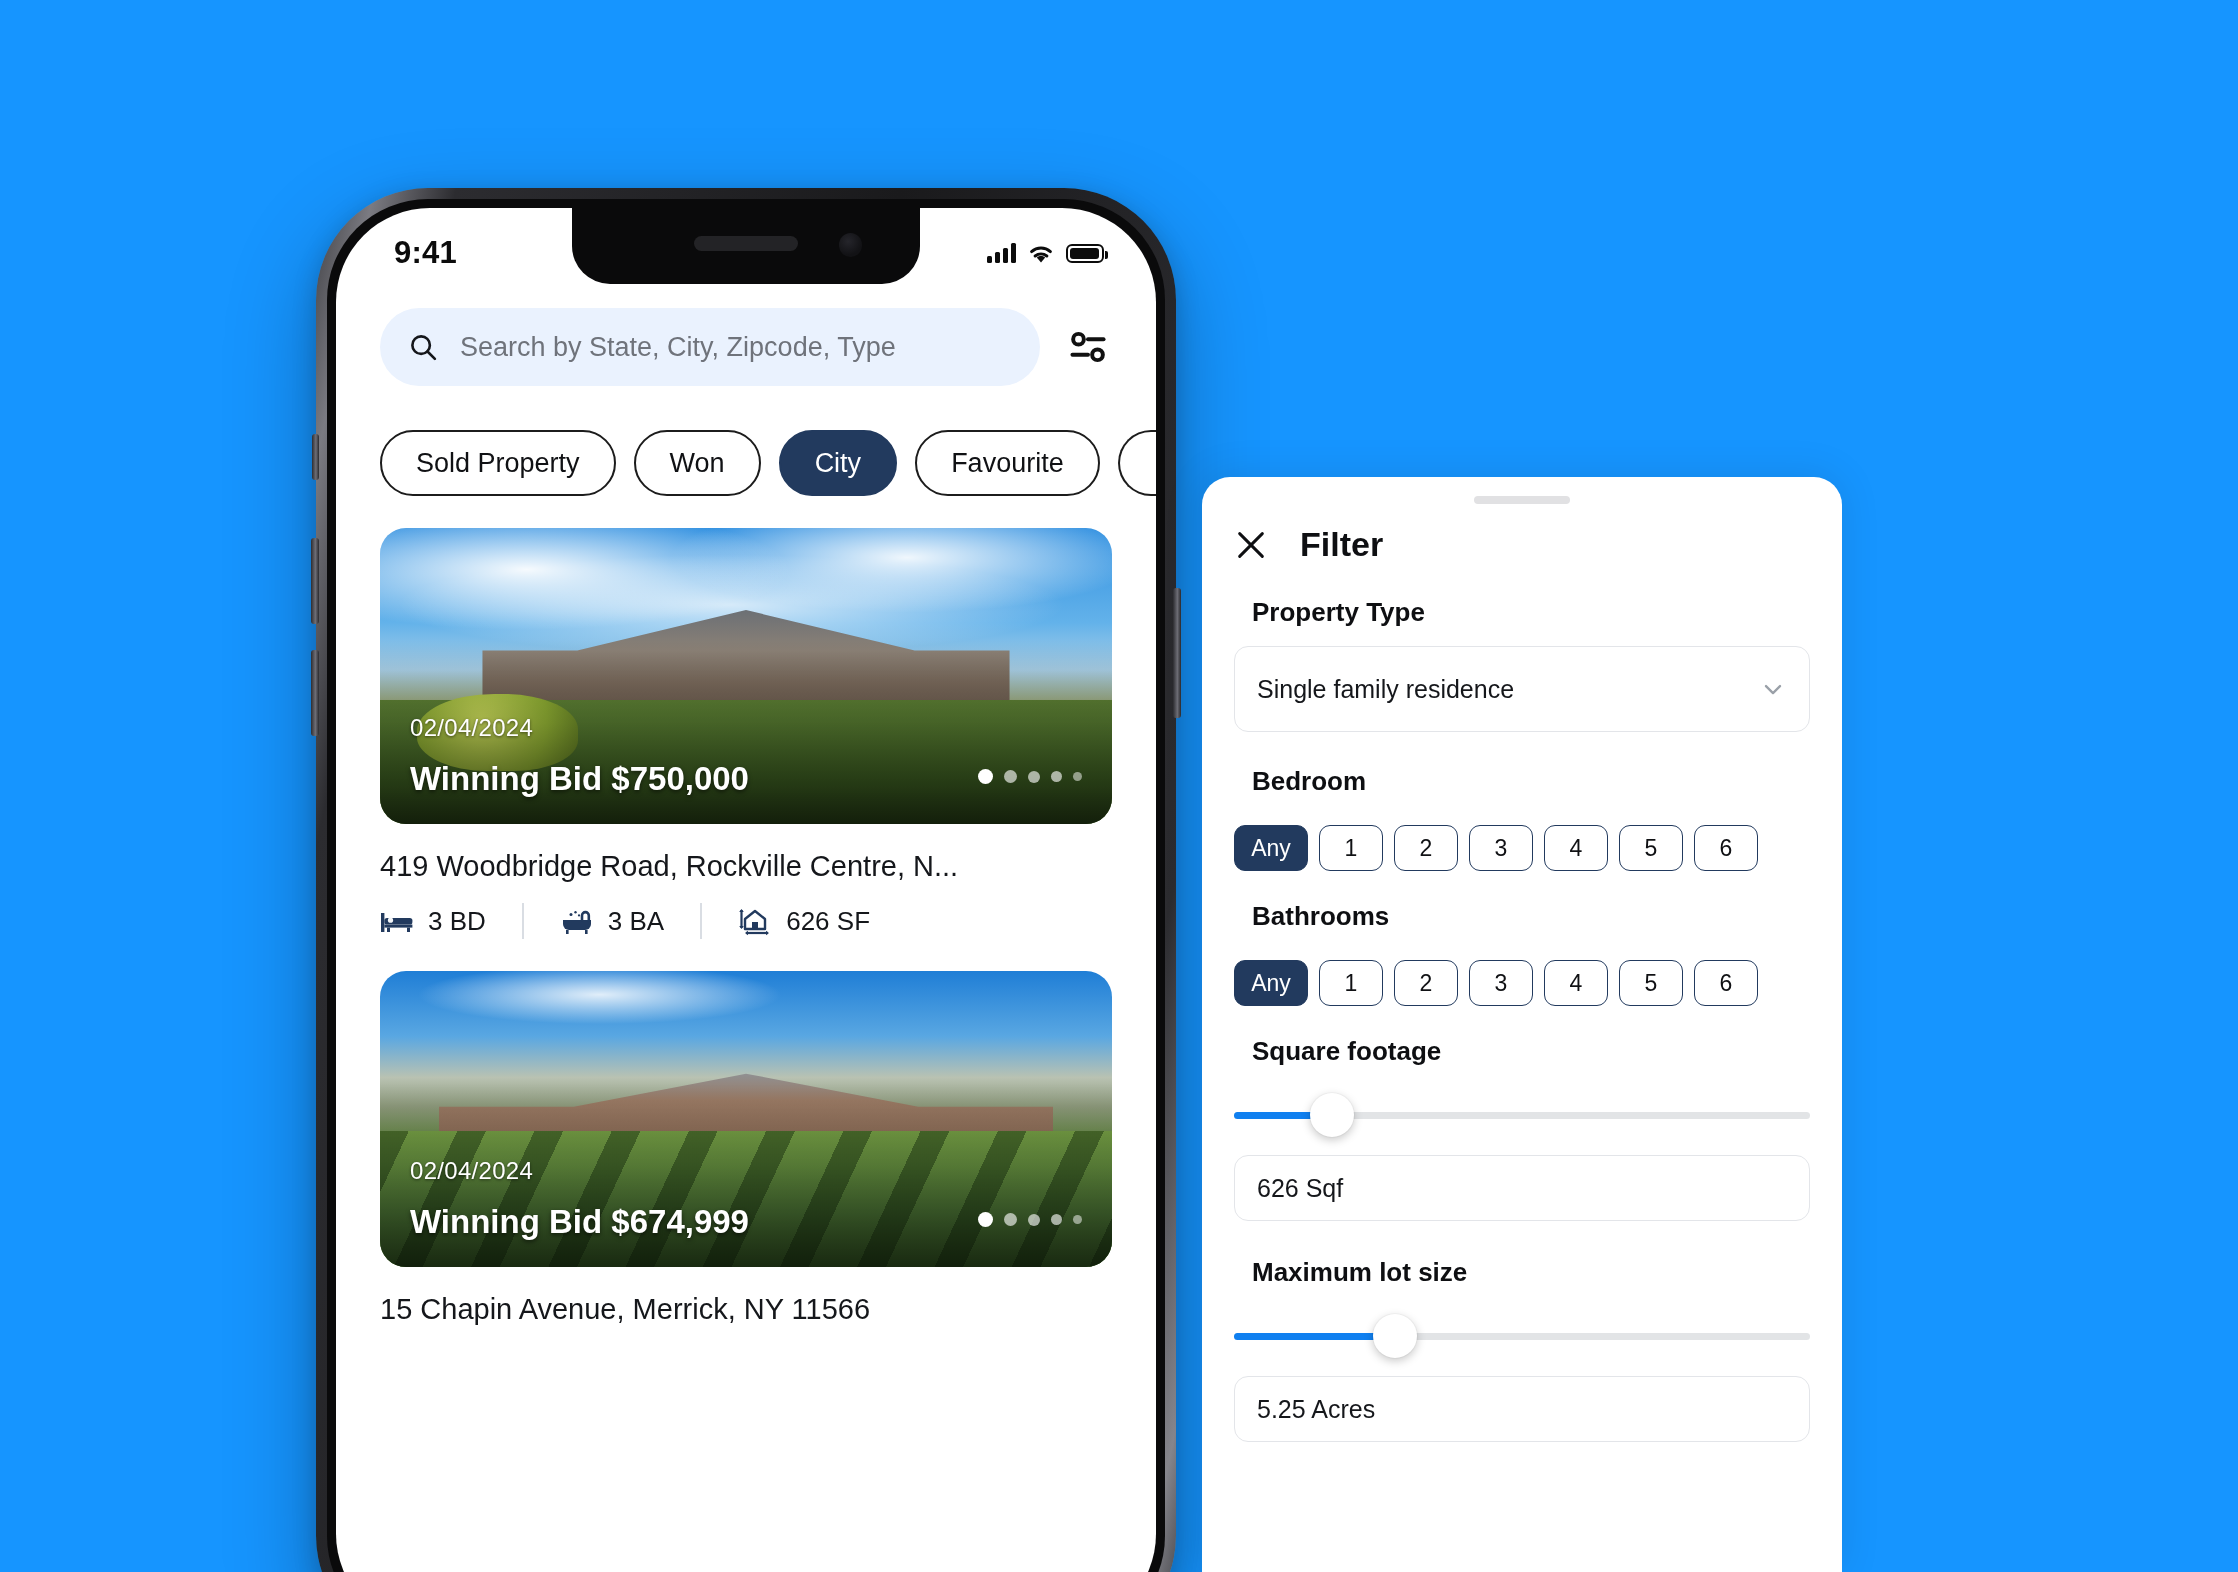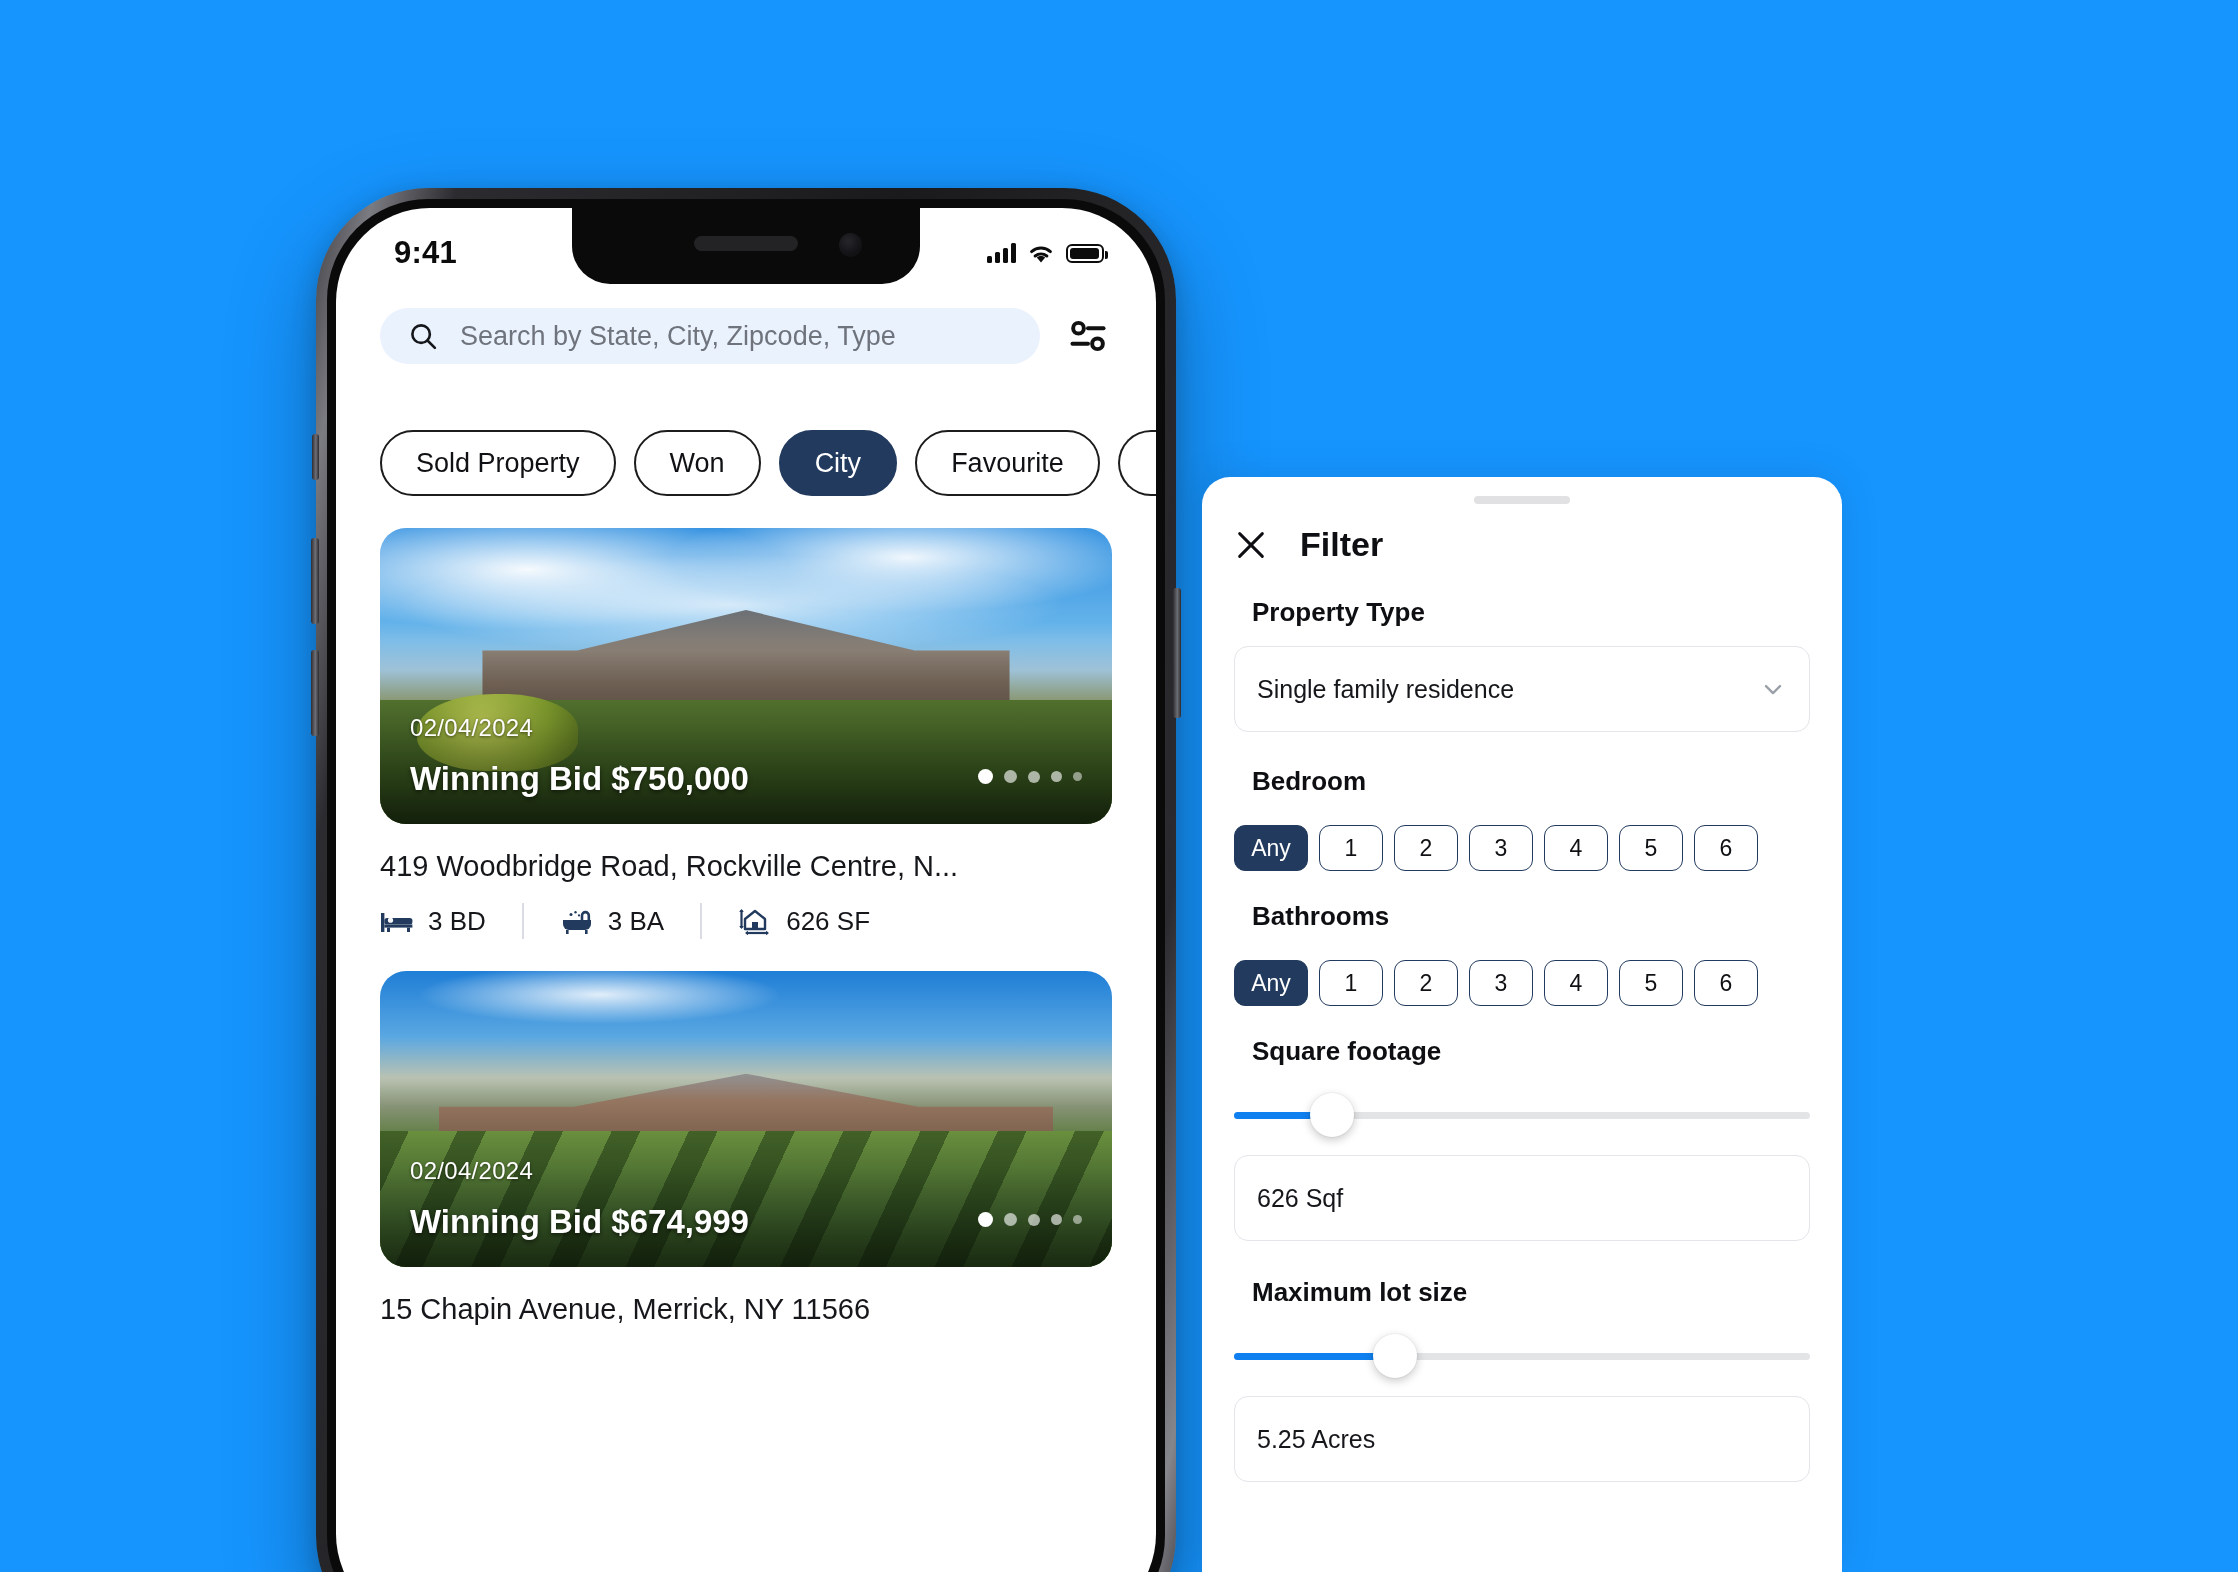--- a/index.html
+++ b/index.html
@@ -66,21 +66,21 @@
   .batt{ width:38px; height:19px; border:2.5px solid #0c0c0c; border-radius:6px; position:relative; }
   .batt::after{content:"";position:absolute;right:-6px;top:5px;width:3px;height:8px;background:#0c0c0c;border-radius:0 2px 2px 0;}
   .batt i{ position:absolute; left:2px; top:2px; bottom:2px; width:84%; background:#0c0c0c; border-radius:3px;}
 
   
   .search-row{
     position:absolute; top:100px; left:44px; right:40px;
     display:flex; align-items:center; gap:20px;
   }
   .search-box{
-    flex:1; height:56px; background:#eaf2fe; border-radius:39px;
+    flex:1; height:78px; background:#eaf2fe; border-radius:39px;
     display:flex; align-items:center; padding:0 28px; gap:22px;
   }
   .search-ph{ font-size:27px; color:#6f737b; }
   .filter-icon-btn{ width:56px;height:56px;display:flex;align-items:center;justify-content:center;}
 
   
   .chips{
     position:absolute; top:222px; left:44px; right:0;
     display:flex; gap:18px; align-items:center;
   }
@@ -192,21 +192,21 @@
   }
   .pill.active{ background:#223a5e; border-color:#223a5e; color:#fff; width:74px; font-weight:500; }
   .slider{ position:relative; height:44px; margin:26px 0 18px; }
   .track{ position:absolute; left:0; right:0; top:19px; height:7px; border-radius:4px; background:#e2e4e6;}
   .fill{ position:absolute; left:0; top:19px; height:7px; border-radius:4px; background:#1080f0;}
   .knob{
     position:absolute; top:0; width:44px; height:44px; border-radius:50%;
     background:#fff; box-shadow:0 3px 10px rgba(0,0,0,.22), 0 0 0 1px rgba(0,0,0,.03);
   }
   .vinput{
-    height:86px; border:1.6px solid #e3e5e9; border-radius:14px;
+    height:66px; border:1.6px solid #e3e5e9; border-radius:14px;
     display:flex; align-items:center; padding:0 22px; margin-bottom:36px;
     font-size:25px; color:#15171b;
   }
 </style>
 </head>
 <body style="background: rgb(22, 149, 255);">
 
 <div class="phone-wrap">
   <div class="phone-frame"></div>
   <div class="phone-inner-ring"></div>

